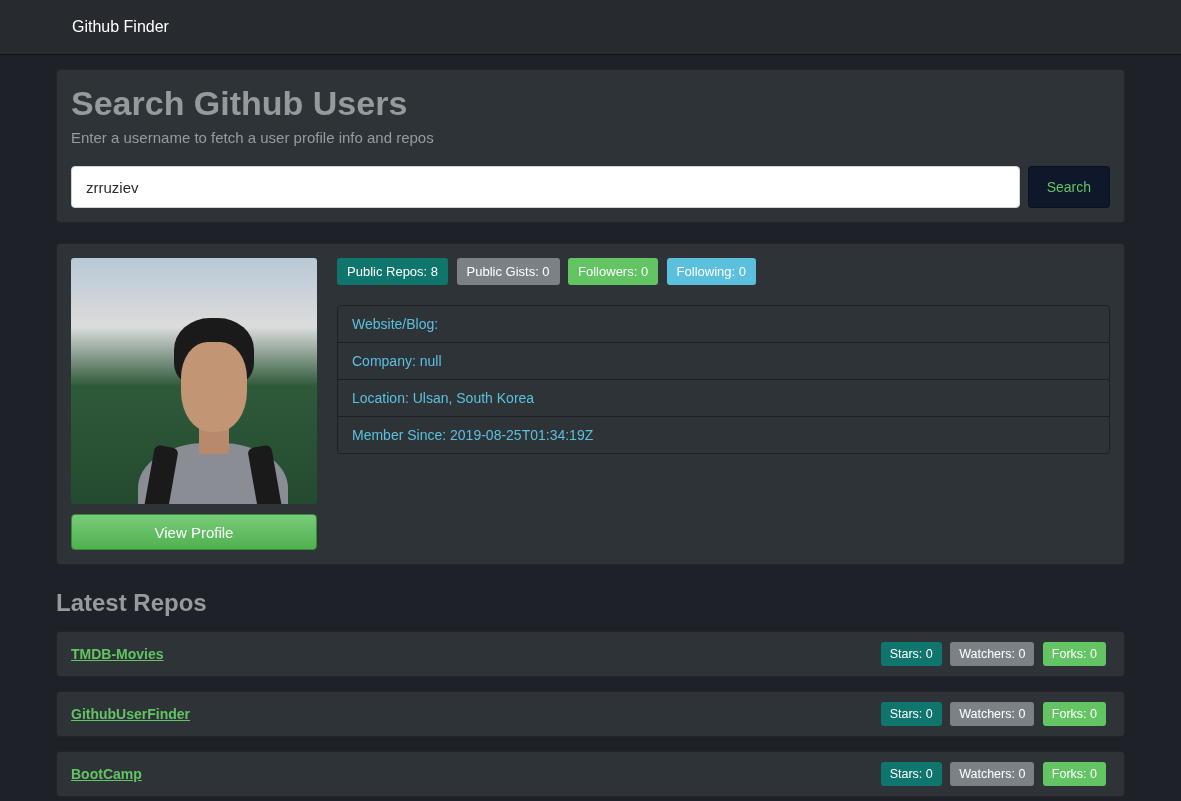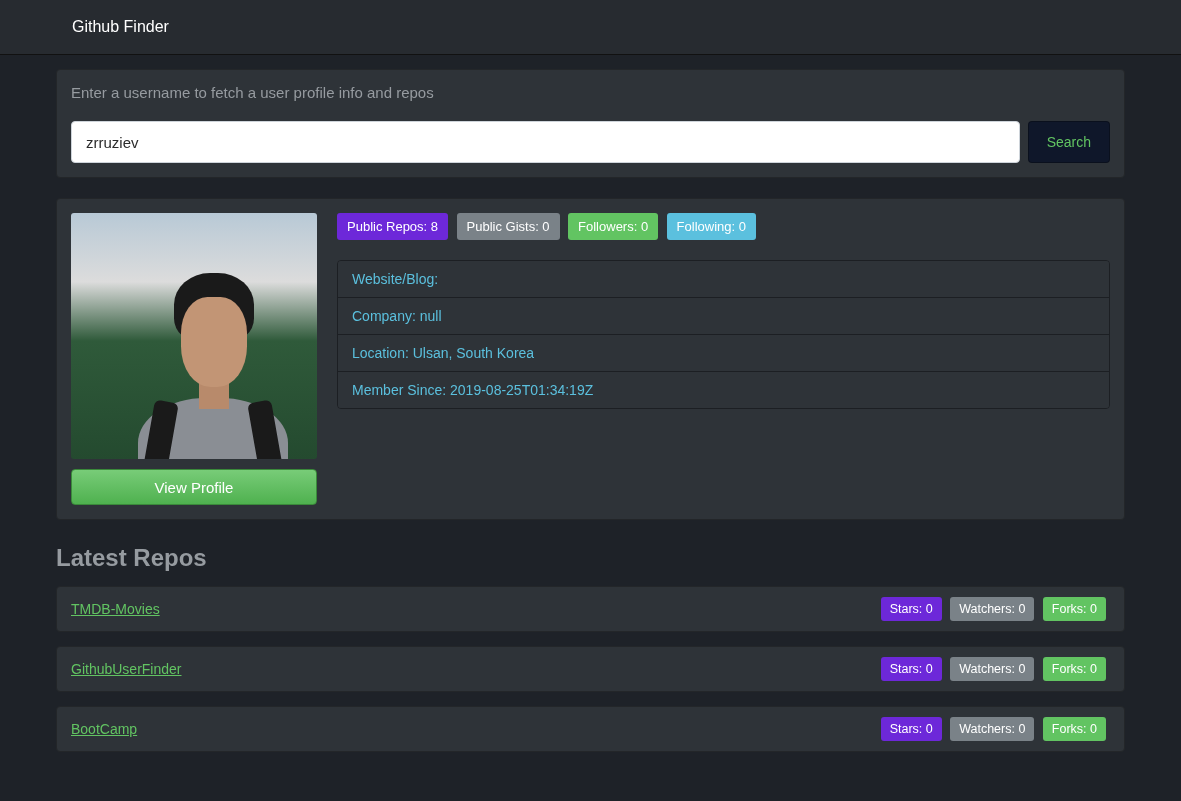--- a/index.html
+++ b/index.html
@@ -172,21 +172,21 @@
   }
   .badge {
     display: inline-block;
     padding: 6px 10px;
     border-radius: 3px;
     font-size: 13px;
     color: #fff;
     margin-right: 4px;
     border: none;
   }
-  .badge-warning { background: #6d28d9; }
+  .badge-warning { background: #0f766e; }
   .badge-secondary { background: #7a8288; }
   .badge-success { background: #62c462; }
   .badge-info { background: #5bc0de; }
   .list-group {
     border: 1px solid #1c1f23;
     border-radius: 4px;
     overflow: hidden;
   }
   .list-group-item {
     padding: 10px 14px;
@@ -206,36 +206,38 @@
     display: flex;
     align-items: center;
     justify-content: space-between;
     padding: 10px 14px;
     margin-bottom: 14px;
   }
   .repo-link {
     color: #62c462;
     text-decoration: underline;
     font-size: 14px;
+    font-weight: bold;
   }
   .repo-badges .badge {
     font-size: 12.5px;
     padding: 5px 9px;
   }
 </style>
 </head>
 <body>
 
 <nav class="navbar">
   <span class="navbar-brand">Github Finder</span>
 </nav>
 
 <div class="container">
 
   <div class="card search-card">
+    <h1 class="heading">Search Github Users</h1>
     <p class="subheading">Enter a username to fetch a user profile info and repos</p>
     <div class="search-row">
       <input type="text" class="search-input" value="zrruziev" style="">
       <button class="btn btn-dark">Search</button>
     </div>
   </div>
 
   <div class="card profile-card">
     <div class="profile-left">
       <div class="avatar">

